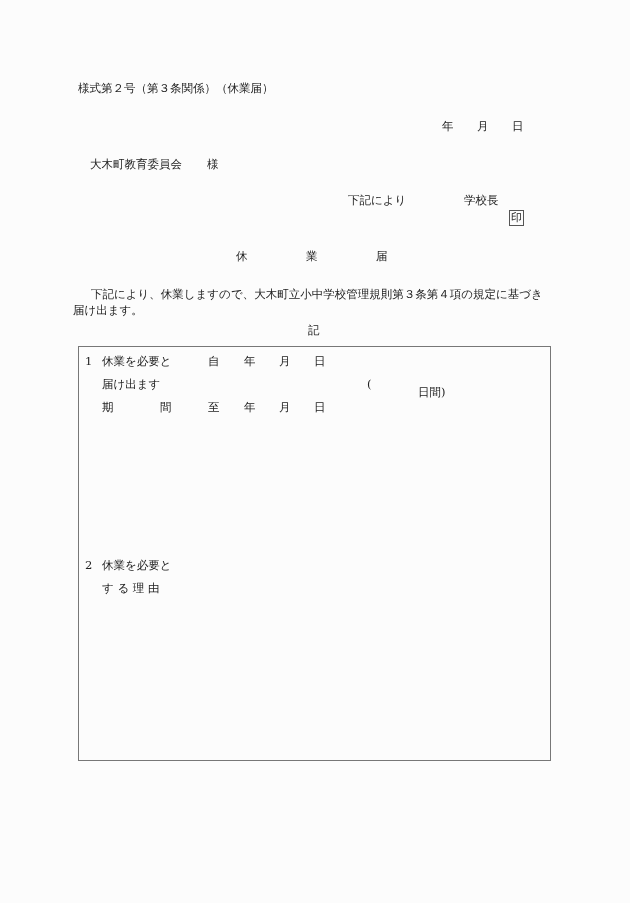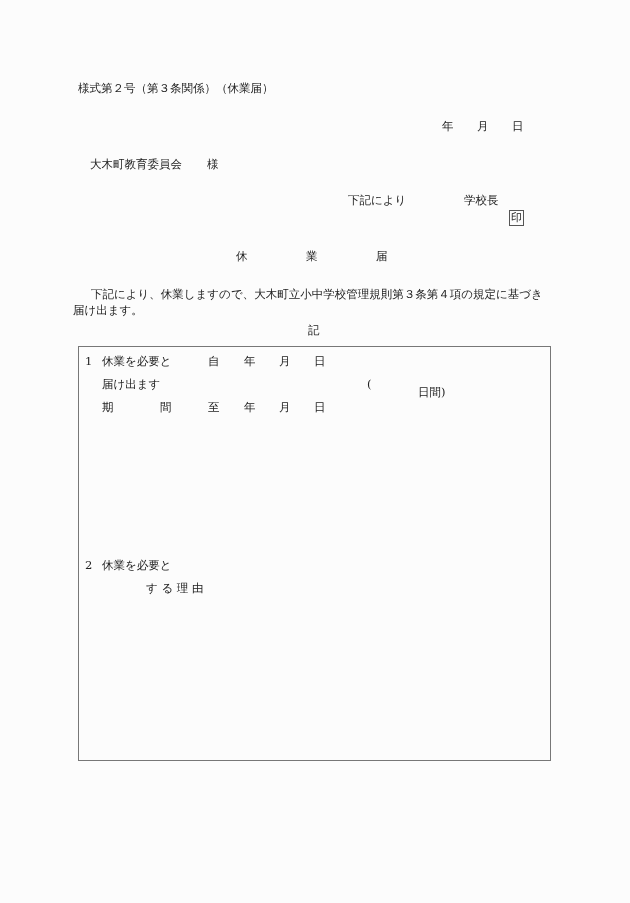--- a/index.html
+++ b/index.html
@@ -49,13 +49,13 @@
 
 <div class="abs" style="left:102px;top:400px;">期</div>
 <div class="abs" style="left:160px;top:400px;">間</div>
 <div class="abs" style="left:208px;top:400px;">至</div>
 <div class="abs" style="left:244px;top:400px;">年</div>
 <div class="abs" style="left:279px;top:400px;">月</div>
 <div class="abs" style="left:314px;top:400px;">日</div>
 
 <div class="abs" style="left:85px;top:558px;">2</div>
 <div class="abs" style="left:102px;top:558px;">休業を必要と</div>
-<div class="abs" style="left:102px;top:581px;margin-left:44px;">す る 理 由</div>
+<div class="abs" style="left:102px;top:581px;">す る 理 由</div>
 
 </body></html>

